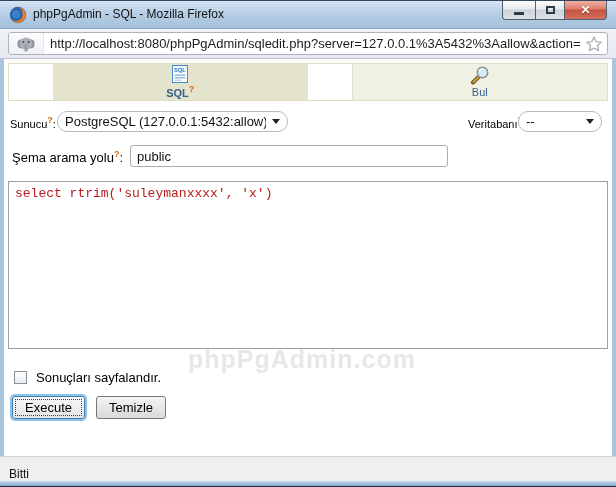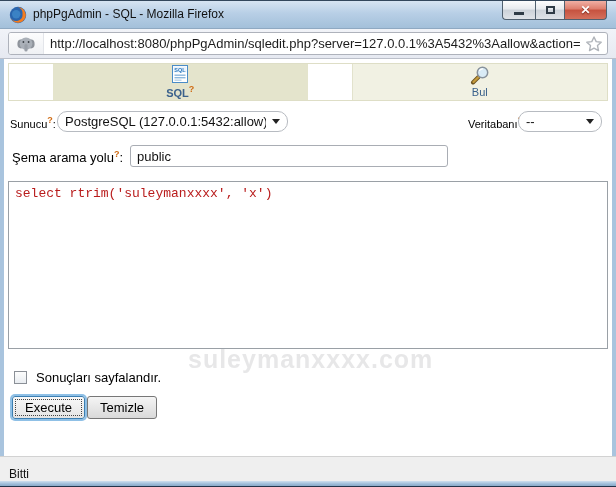--- a/index.html
+++ b/index.html
@@ -77,21 +77,21 @@
     padding:4px 6px;line-height:1.25;}
 
   .watermark{position:absolute;left:184px;top:286px;font-size:25px;font-weight:bold;
     letter-spacing:1px;color:rgba(175,175,180,0.30);pointer-events:none;white-space:nowrap;}
 
   .paginate-row{position:absolute;left:10px;top:309px;height:18px;display:flex;align-items:center;}
   .checkbox{width:13px;height:13px;box-sizing:border-box;border:1px solid #8b9097;
     background:linear-gradient(180deg,#fdfdfd,#e9edf1);margin-right:9px;cursor:pointer;}
   .paginate-label{font-size:13px;color:#000;}
 
-  .btn-row{position:absolute;left:8px;top:337px;display:flex;gap:2px;}
+  .btn-row{position:absolute;left:8px;top:337px;display:flex;gap:11px;}
   .btn{font-family:"Liberation Sans",sans-serif;font-size:13px;color:#000;cursor:pointer;
     border-radius:3px;padding:3px 12px;}
   .btn.execute{border:1px solid #3c7fb1;box-shadow:0 0 0 2px #8fc0e6;
     background:linear-gradient(180deg,#f9f9f9,#e4e4e4);
     outline:1px dotted #444;outline-offset:-4px;}
   .btn.clear{border:1px solid #777;background:linear-gradient(180deg,#f5f5f5,#d9d9d9);}
 
   
   .statusbar{position:absolute;left:0;top:455px;width:616px;height:35px;background:#efefef;
     border-top:1px solid #d2d2d2;box-sizing:border-box;display:flex;align-items:center;}
@@ -182,21 +182,21 @@
     <div class="select" style="left:514px;top:52px;width:84px;">
       <span class="sel-text">--</span>
       <span class="arrow"></span>
     </div>
 
     <span class="reg-label" style="left:8px;top:90px;"><span>Şema arama yolu</span><sup class="help">?</sup><span>:</span></span>
     <input class="schema-input" value="public" style="">
 
     <textarea class="sql-textarea" spellcheck="false" style="">select rtrim('suleymanxxxx', 'x')</textarea>
 
-    <div class="watermark">suleymanxxxx.com</div>
+    <div class="watermark">phpPgAdmin.com</div>
 
     <div class="paginate-row">
       <span class="checkbox"></span>
       <span class="paginate-label">Sonuçları sayfalandır.</span>
     </div>
 
     <div class="btn-row">
       <button class="btn execute">Execute</button>
       <button class="btn clear">Temizle</button>
     </div>

